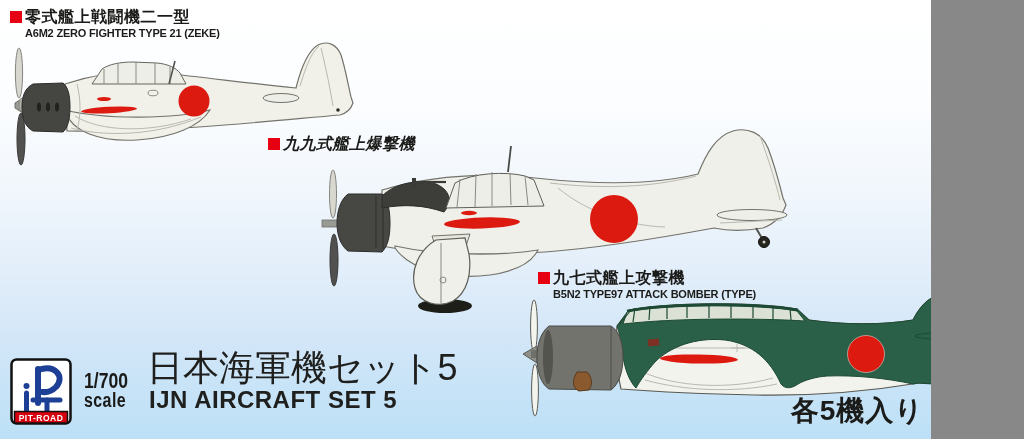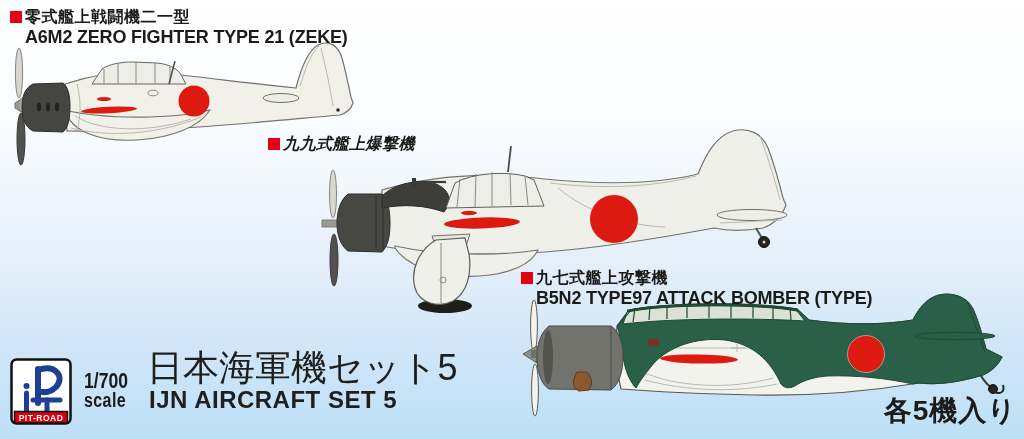--- a/index.html
+++ b/index.html
@@ -1,27 +1,27 @@
 <!DOCTYPE html>
 <html><head>
 <meta charset="utf-8">
 <style>
   html,body{margin:0;padding:0;background:#888;}
   .stage{
-    position:relative;width:1024px;height:439px;overflow:hidden;
+    position:relative;width:931px;height:439px;overflow:hidden;
     background:linear-gradient(to bottom,#ffffff 0%,#fbfdff 25%,#f0f6fc 45%,#e2eefa 62%,#d2e6f8 78%,#bce0f6 100%);
     font-family:"Liberation Sans","DejaVu Sans",sans-serif;
   }
   .plane-label{position:absolute;color:#1b1b19;line-height:1.15;white-space:nowrap;}
   .plane-label .jp{font-size:16px;font-weight:700;letter-spacing:0.5px;display:flex;align-items:center;}
   .plane-label .bullet{display:inline-block;width:12px;height:12px;background:#e60012;margin-right:3px;flex:0 0 auto;}
-  .plane-label .en{font-size:18px;font-weight:700;letter-spacing:-0.2px;margin-left:15px;margin-top:1px;}
+  .plane-label .en{font-size:11px;font-weight:700;letter-spacing:-0.2px;margin-left:15px;margin-top:1px;}
   .label-1{left:10px;top:8px;}
   .label-2{left:268px;top:135px;font-style:italic;}
-  .label-3{left:521px;top:269px;text-align:right;}
+  .label-3{left:538px;top:269px;text-align:right;}
   .plane{position:absolute;}
   .plane-zero{left:5px;top:40px;}
   .plane-val{left:320px;top:128px;}
   .plane-kate{left:515px;top:292px;}
   .logo{position:absolute;left:10px;top:358px;}
   .scale-block{position:absolute;left:84px;top:371px;color:#1a1a18;font-weight:700;
     transform:scaleX(0.8);transform-origin:left top;line-height:0.92;}
   .scale-1{font-size:22px;letter-spacing:0px;}
   .scale-2{font-size:20px;letter-spacing:0.5px;}
   .title-block{position:absolute;left:147px;top:349px;color:#1f1f1d;white-space:nowrap;}

